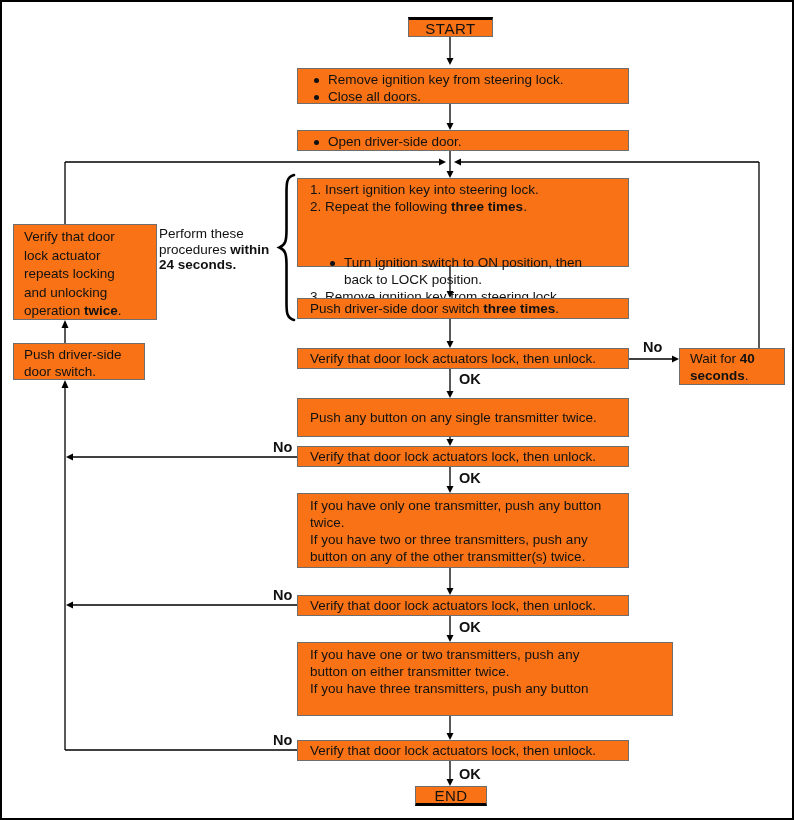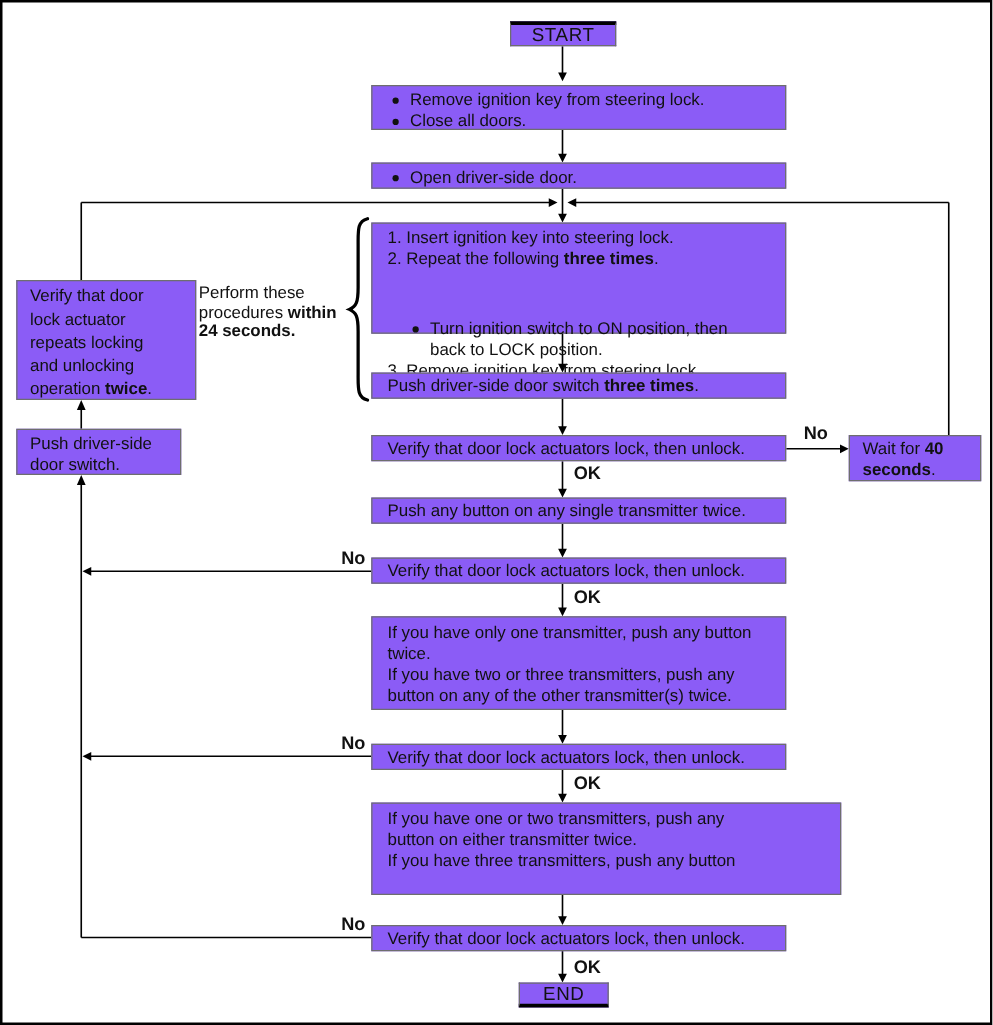--- a/index.html
+++ b/index.html
@@ -10,21 +10,21 @@
     border:2px solid #000;
     box-sizing:border-box;
     font-family:"Liberation Sans", sans-serif;
     color:#111;
     overflow:hidden;
   }
   .connectors{position:absolute;left:0;top:0;width:794px;height:820px;z-index:1;}
   .box{
     position:absolute;
     box-sizing:border-box;
-    background:#8b5cf6;
+    background:#f97316;
     border:1px solid #6e6e6e;
     font-size:13.5px;
     line-height:17px;
     z-index:2;
   }
   .terminal{
     text-align:center;
     font-size:15px;
     letter-spacing:.5px;
     display:flex;align-items:center;justify-content:center;
@@ -166,21 +166,21 @@
   <div class="box vcenter" style="left:295px;top:296px;width:332px;height:21px;">
     <span><span>Push driver-side door switch </span><b>three times</b><span>.</span></span>
   </div>
 
   <div class="box vcenter" style="left:295px;top:346px;width:332px;height:21px;">Verify that door lock actuators lock, then unlock.</div>
 
   <div class="box" style="left:677px;top:346px;width:106px;height:37px;padding:1px 6px 0 10px;">
     <span>Wait for </span><b>40 seconds</b><span>.</span>
   </div>
 
-  <div class="box vcenter" style="left:295px;top:396px;width:332px;height:21px;">Push any button on any single transmitter twice.</div>
+  <div class="box vcenter" style="left:295px;top:396px;width:332px;height:39px;">Push any button on any single transmitter twice.</div>
 
   <div class="box vcenter" style="left:295px;top:444px;width:332px;height:21px;">Verify that door lock actuators lock, then unlock.</div>
 
   <div class="box pad" style="left:295px;top:491px;width:332px;height:75px;padding-top:3px;">
     <div>If you have only one transmitter, push any button</div>
     <div>twice.</div>
     <div>If you have two or three transmitters, push any</div>
     <div>button on any of the other transmitter(s) twice.</div>
   </div>
 

